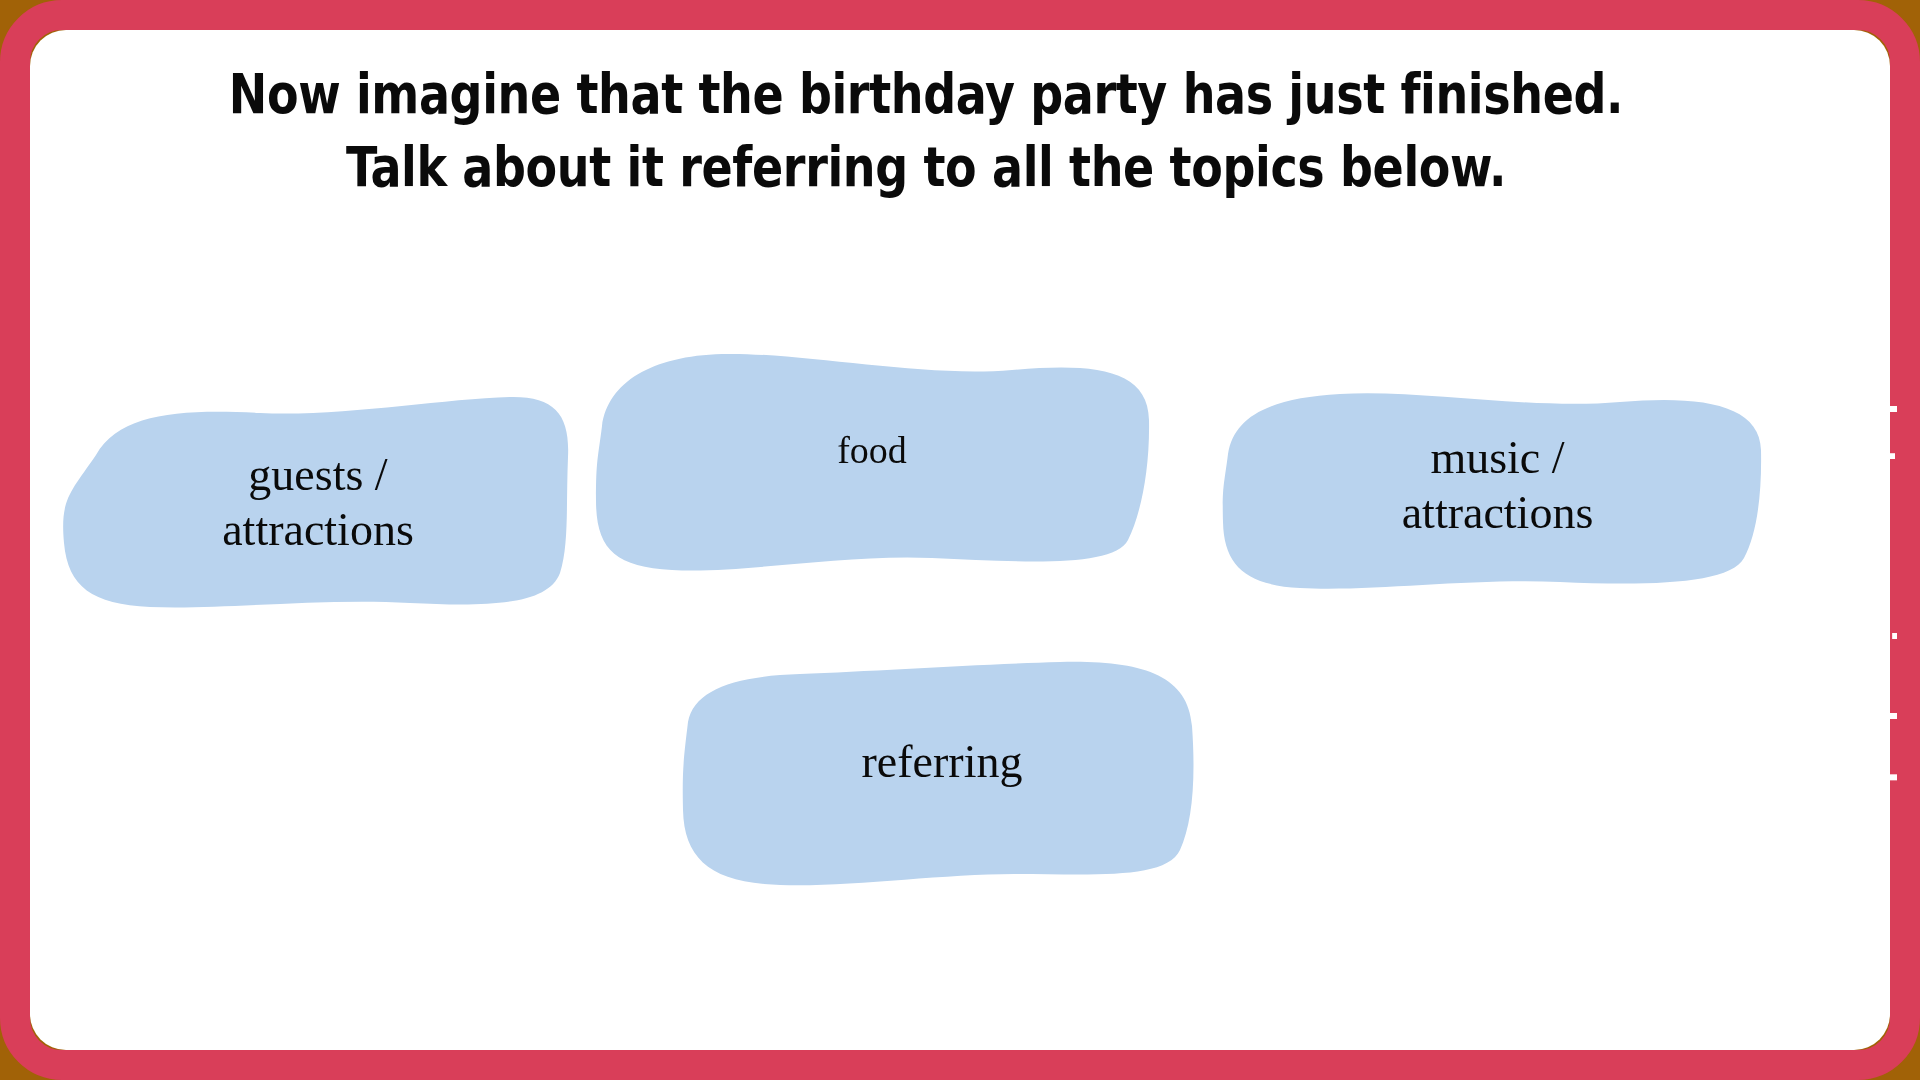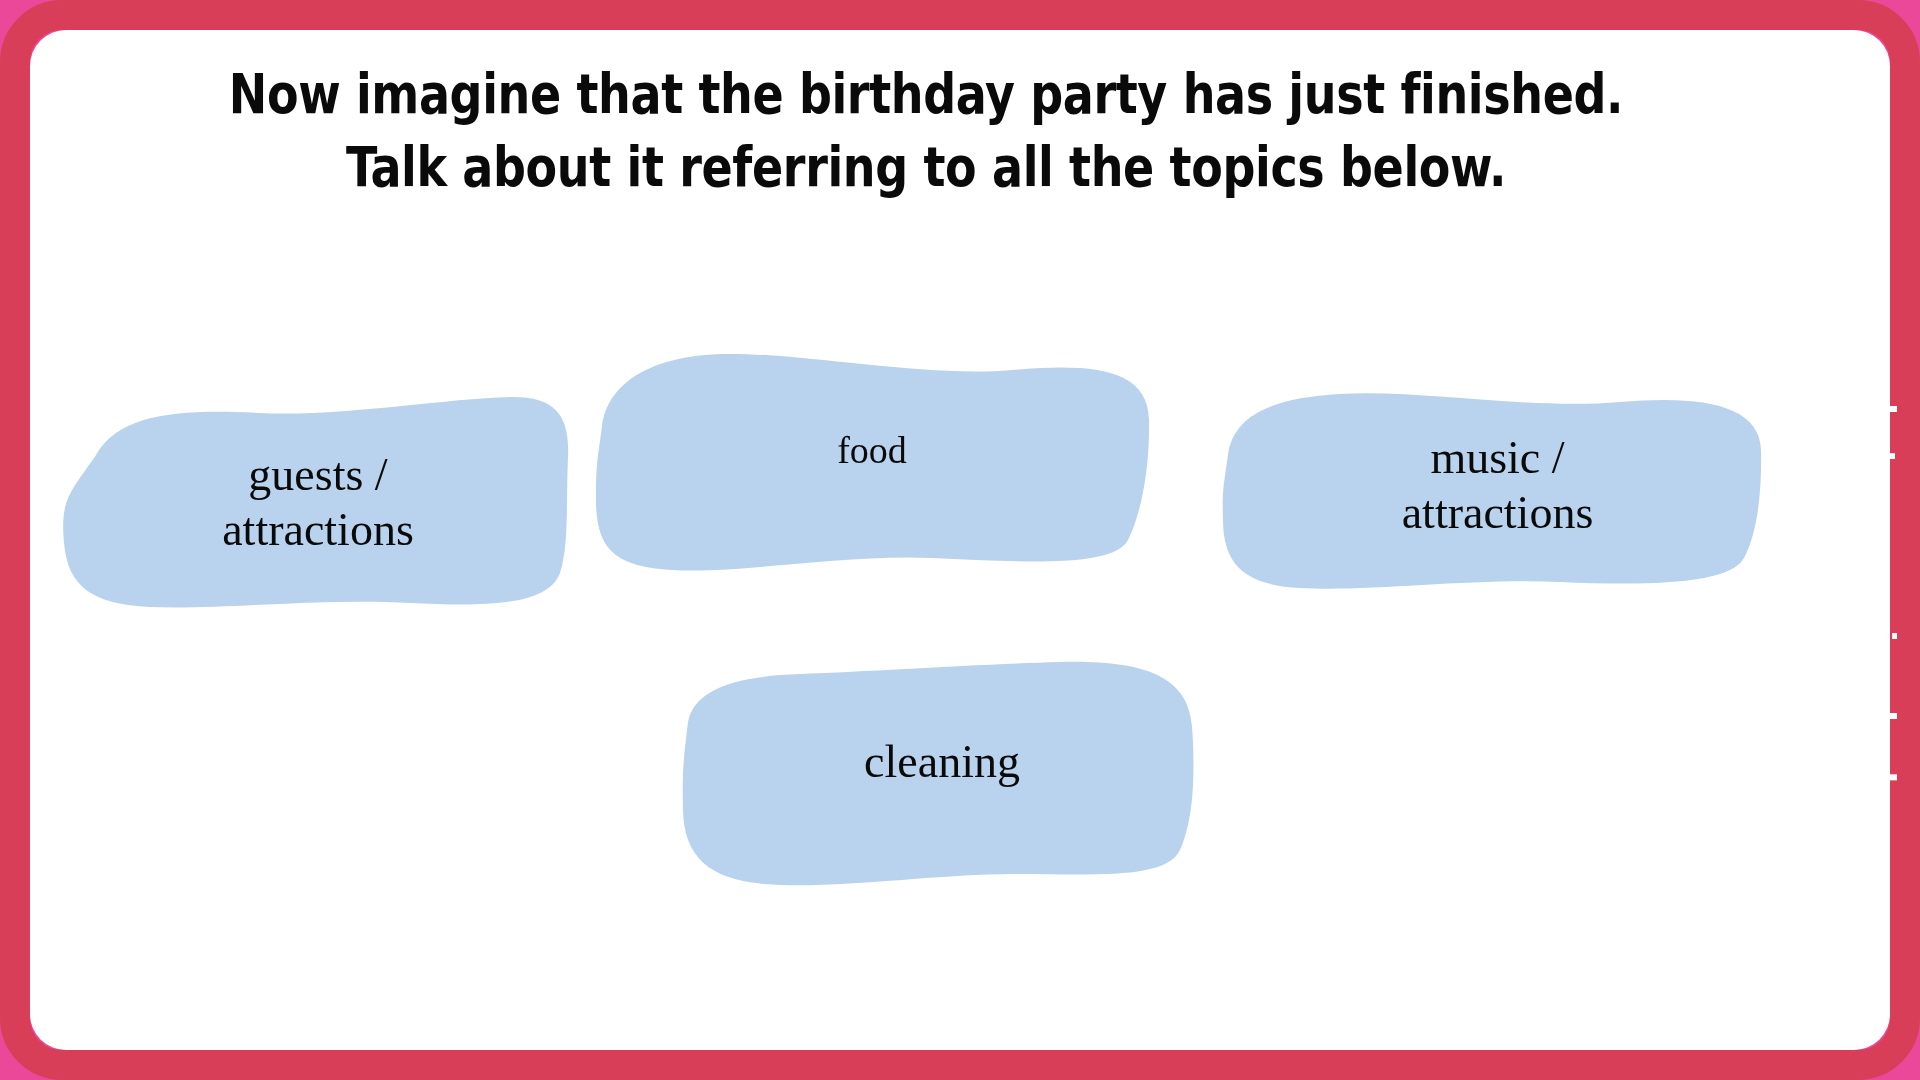--- a/index.html
+++ b/index.html
@@ -8,21 +8,21 @@
     width: 1920px;
     height: 1080px;
     overflow: hidden;
     background: #ffffff;
   }
 
   #slide {
     position: relative;
     width: 1920px;
     height: 1080px;
-    background: #ec4899;
+    background: #a16207;
     font-family: "Liberation Sans", sans-serif;
   }
 
   
   .frame {
     position: absolute;
     left: 0px;
     top: 0px;
     width: 1920px;
     height: 1080px;
@@ -192,21 +192,21 @@
       </svg>
       <div class="blob-label">music /
 attractions</div>
     </div>
 
 
     <div class="blob" id="blob-cleaning">
       <svg viewBox="0 0 520 230" preserveAspectRatio="none">
         <path d="M 8 62 C 14 30 54 16 120 14 C 196 11 300 4 380 2 C 460 0 508 14 512 66 C 516 122 512 164 500 190 C 486 220 412 214 334 214 C 254 214 150 230 84 224 C 28 219 4 196 3 150 C 2 108 4 96 8 62 Z" fill="#B9D3EE"></path>
       </svg>
-      <div class="blob-label">cleaning</div>
+      <div class="blob-label">referring</div>
     </div>
 
 
   </div>
 
 
   <div class="watermark">www.katarzynawiacek.pl</div>
 
 </div>
 

